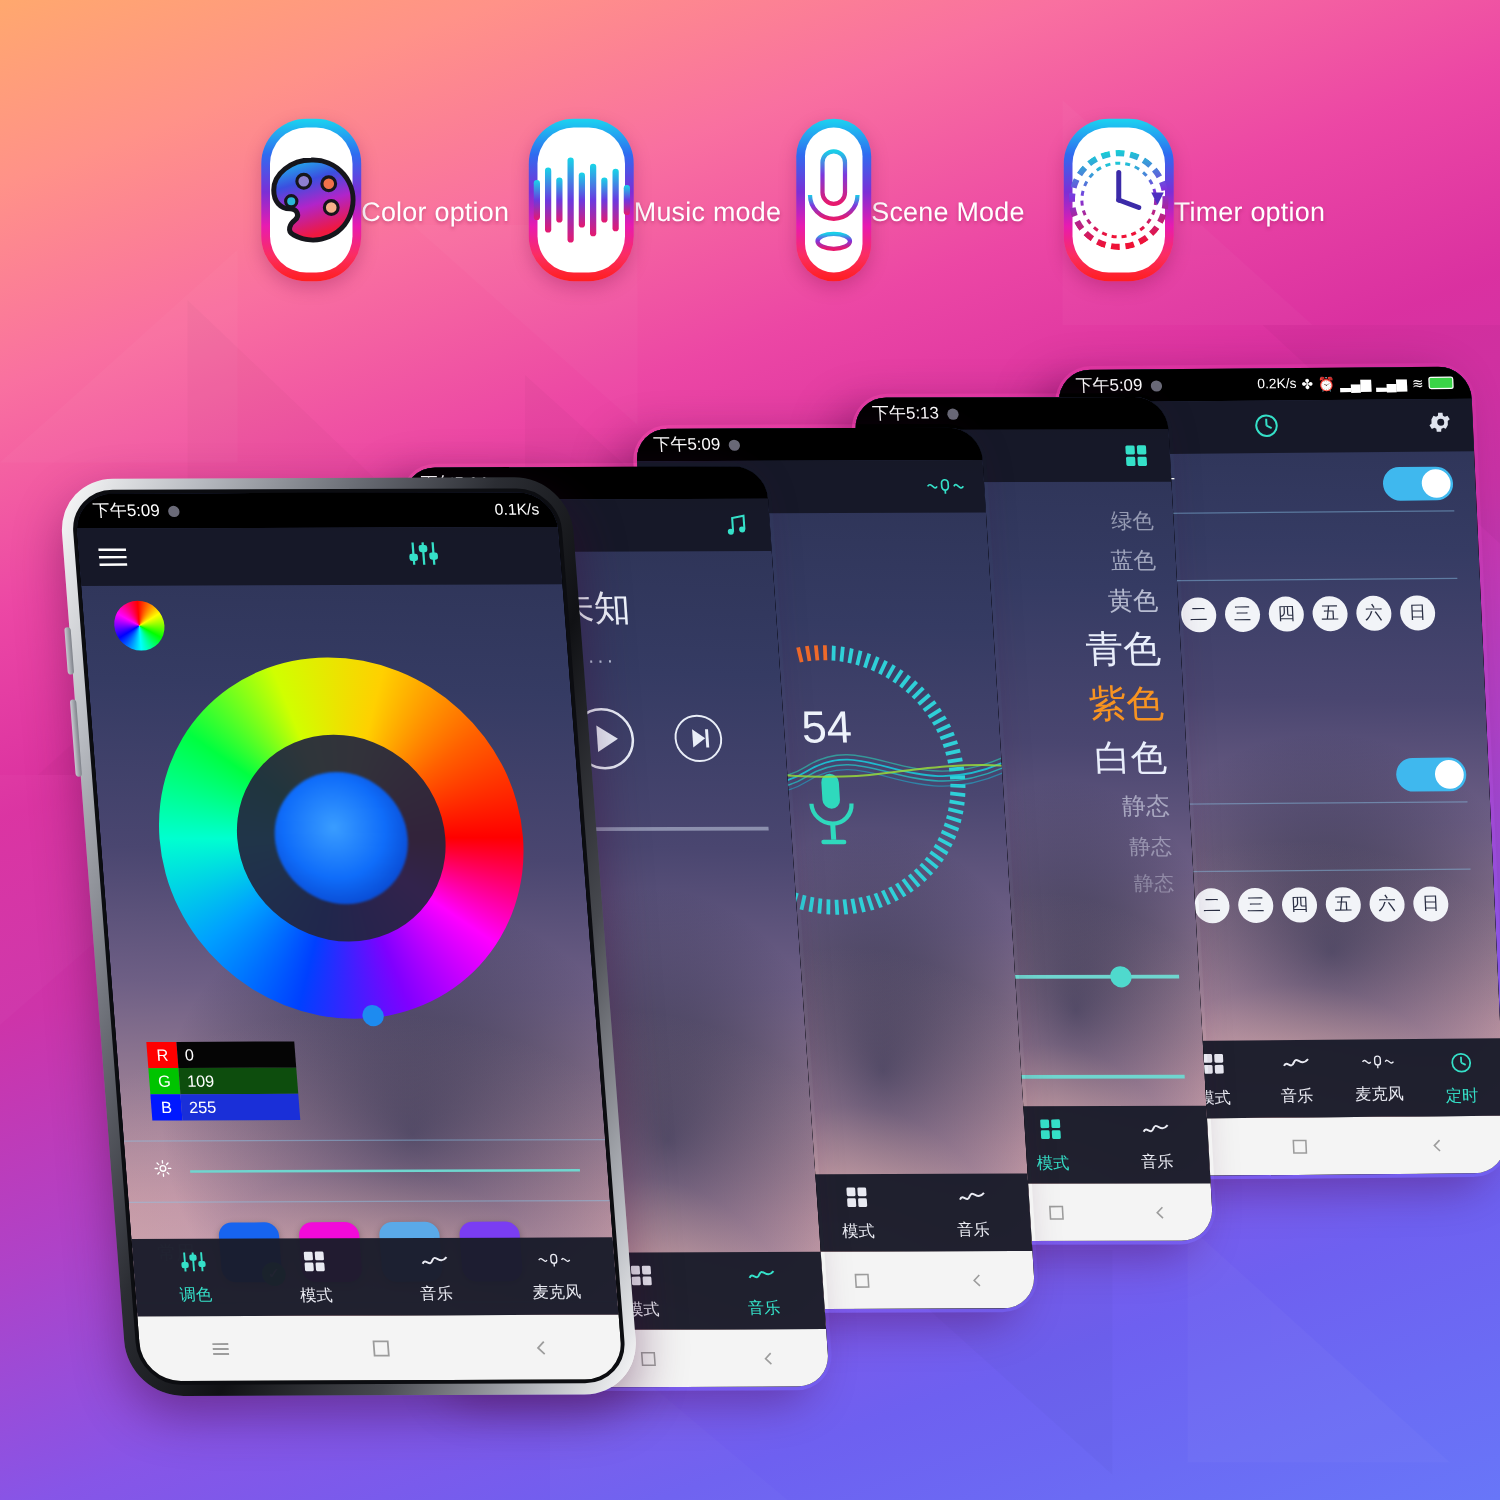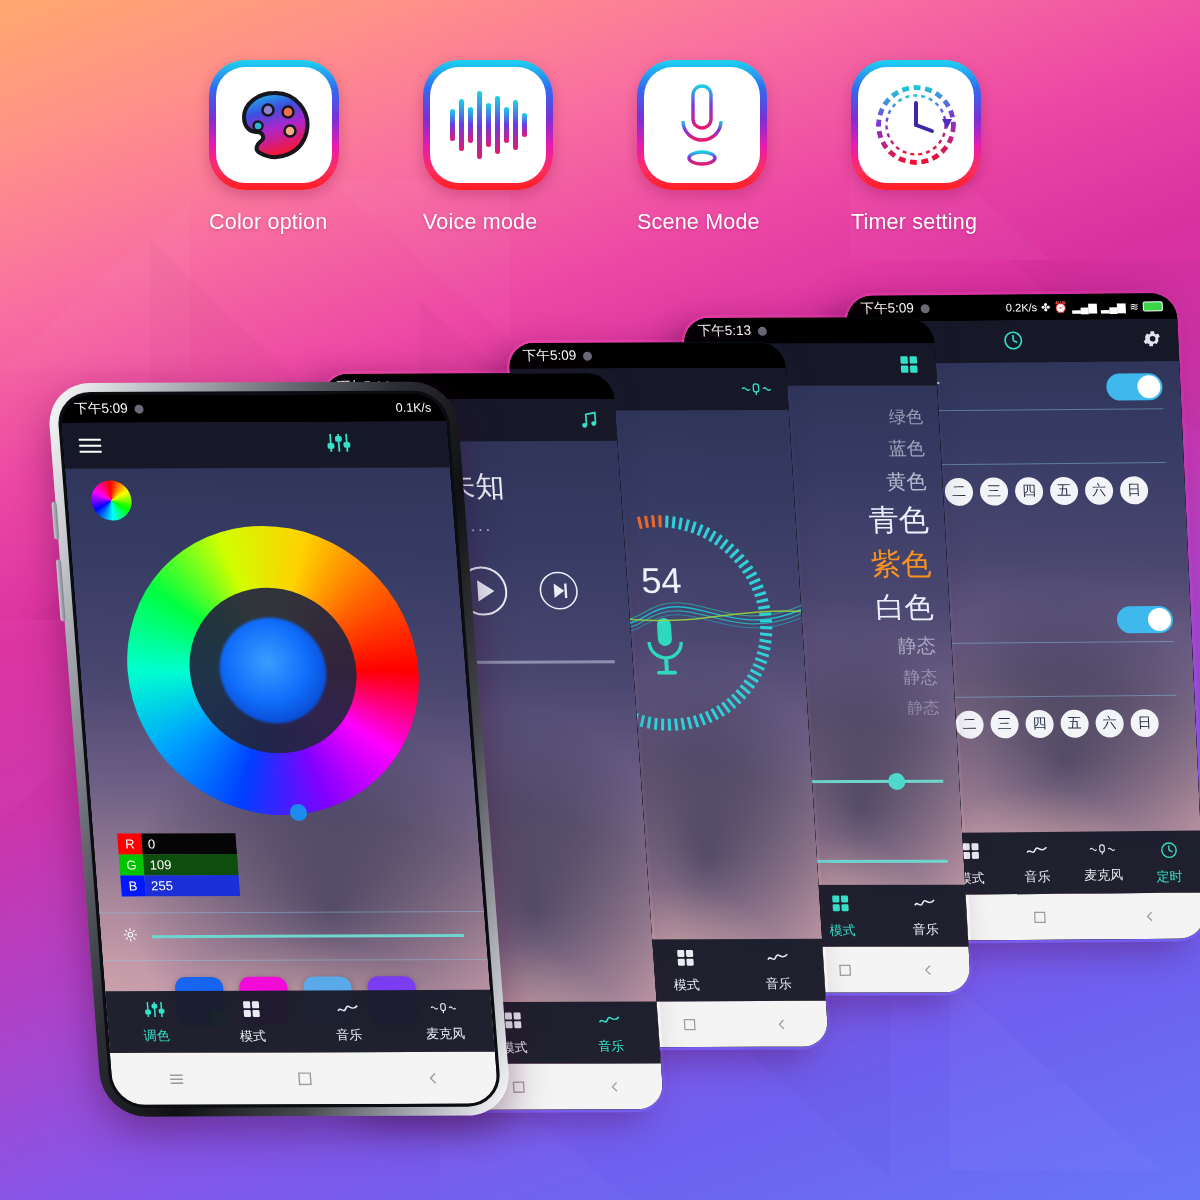--- a/index.html
+++ b/index.html
@@ -20,21 +20,21 @@
         rgba(110,96,240,1) 85%,
         rgba(104,118,248,1) 100%);
   }
   
   .facets { position:absolute; inset:0; pointer-events:none; opacity:.5; }
   .facets i { position:absolute; display:block; }
 
   
   .iconrow { position:absolute; top:60px; left:0; width:1200px; height:200px;
              display:flex; justify-content:center; gap:74px; z-index:40; }
-  .iconcell { width:140px; display:flex; flex-direction:column; }
+  .iconcell { width:140px; display:flex; flex-direction:row; align-items:center; }
   .appicon { width:130px; height:130px; border-radius:36px; position:relative;
              background:linear-gradient(180deg,#1ad4f0 0%,#2f6bf0 22%,#7b2fd6 45%,#e81bb0 66%,#fb2d62 84%,#ff1e1e 100%);
              box-shadow:0 5px 14px rgba(120,10,70,.28);
              display:flex; align-items:center; justify-content:center; }
   .appicon::after { content:""; position:absolute; inset:7px; border-radius:29px; background:#fff; }
   .appicon svg { position:relative; z-index:2; }
   .iconlabel { margin-top:20px; font-size:21.5px; color:#fff; letter-spacing:.2px;
                text-shadow:0 1px 3px rgba(120,0,60,.35); white-space:nowrap; }
 
   
@@ -132,21 +132,21 @@
           <rect x="22" y="20" width="5" height="36" rx="2.5"></rect>
           <rect x="31" y="4" width="5" height="68" rx="2.5"></rect>
           <rect x="40" y="16" width="5" height="44" rx="2.5"></rect>
           <rect x="49" y="9" width="5" height="58" rx="2.5"></rect>
           <rect x="58" y="20" width="5" height="36" rx="2.5"></rect>
           <rect x="67" y="13" width="5" height="50" rx="2.5"></rect>
           <rect x="76" y="26" width="5" height="24" rx="2.5"></rect>
         </g>
       </svg>
     </div>
-    <div class="iconlabel">Voice mode</div>
+    <div class="iconlabel">Music mode</div>
   </div>
 
   <div class="iconcell">
     <div class="appicon">
       <svg width="60" height="84" viewBox="0 0 60 84">
         <defs>
             <linearGradient id="gm" x1="0" y1="0" x2="0" y2="1">
           <stop offset="0" stop-color="#19cfe8"></stop>
               <stop offset=".45" stop-color="#7c38dd"></stop>
           <stop offset="1" stop-color="#e8196c"></stop>
@@ -188,21 +188,21 @@
             <circle cx="44" cy="44" r="29.5" stroke-dasharray="4 4" stroke-width="2.4"></circle>
           </g>
         </g>
         <g stroke="#3b2aa8" stroke-width="4" stroke-linecap="round" fill="none">
           <line x1="44" y1="44" x2="44" y2="22"></line>
             <line x1="44" y1="44" x2="60" y2="50"></line>
         </g>
         <path d="M70 38 l10 0 -5 10 z" fill="#4e2fc0"></path>
       </svg>
     </div>
-    <div class="iconlabel">Timer setting</div>
+    <div class="iconlabel">Timer option</div>
   </div>
 </div>
 
 <div class="phone" style="left:846px; top:296px; width:330px; transform:rotate(-2.6deg) skewY(2.1deg);">
   <div class="shad" style="inset:-3px; border-radius:30px;"></div>
   <div style="border-radius:26px; overflow:hidden; background:#000;">
     <div class="screen" style="height:600px;">
       <div class="wall"></div>
 
       <div class="statusbar">

